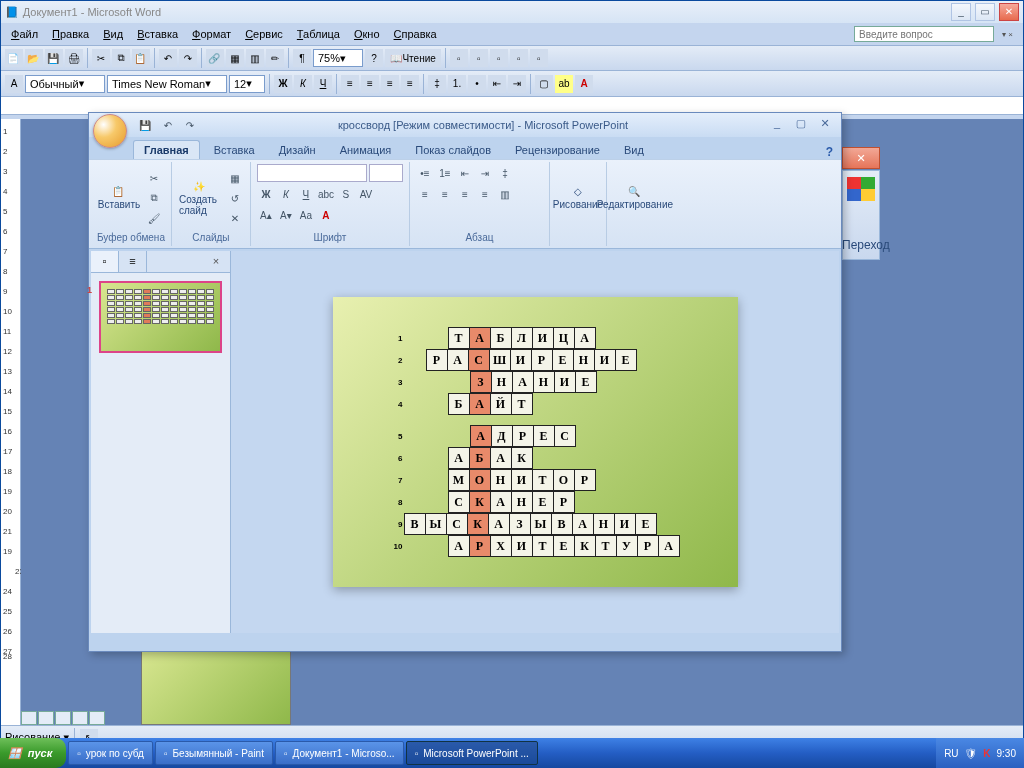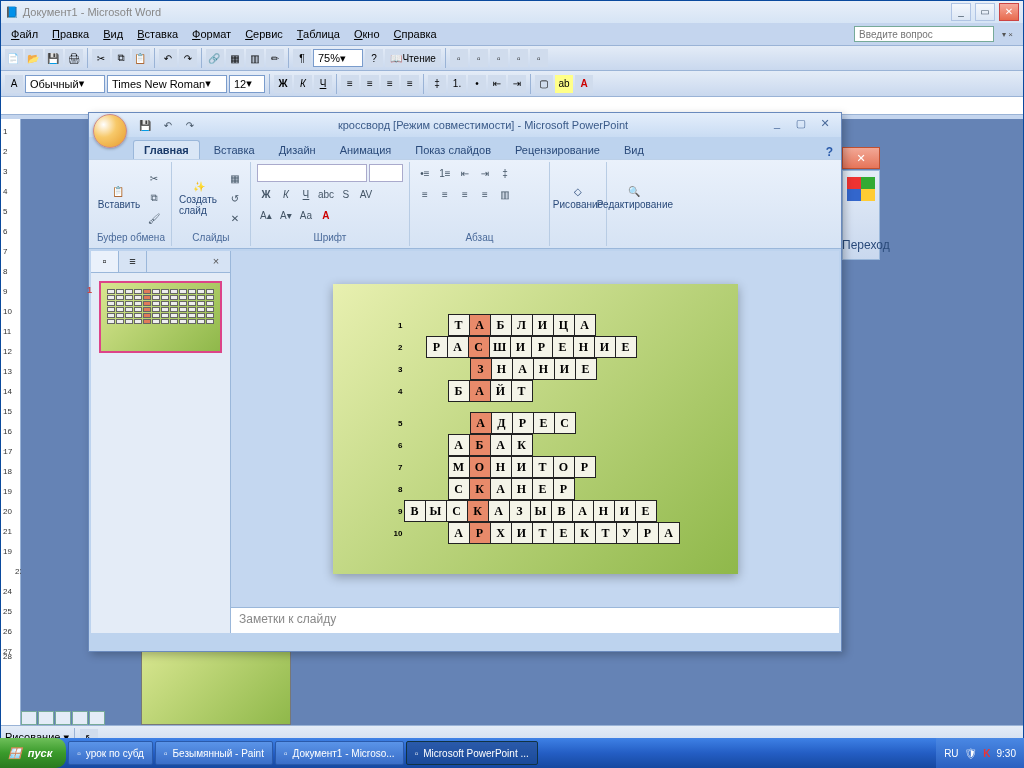--- a/index.html
+++ b/index.html
@@ -566,21 +566,20 @@
                 <div class="cell">Е</div>
                 <div class="cell">К</div>
                 <div class="cell">Т</div>
                 <div class="cell">У</div>
                 <div class="cell">Р</div>
                 <div class="cell">А</div>
               </div>
             </div>
         </div>
       </div>
-      <div class="pp-notes">Заметки к слайду</div>
     </div>
   </div>
 
 </div>
 
 <div class="taskbar">
   <div class="start">🪟 <span>пуск</span></div>
   <div id="task-items" style="display:flex;gap:2px;">
       <div class="tbtn"><span>▫</span>урок по субд</div>
       <div class="tbtn"><span>▫</span>Безымянный - Paint</div>

